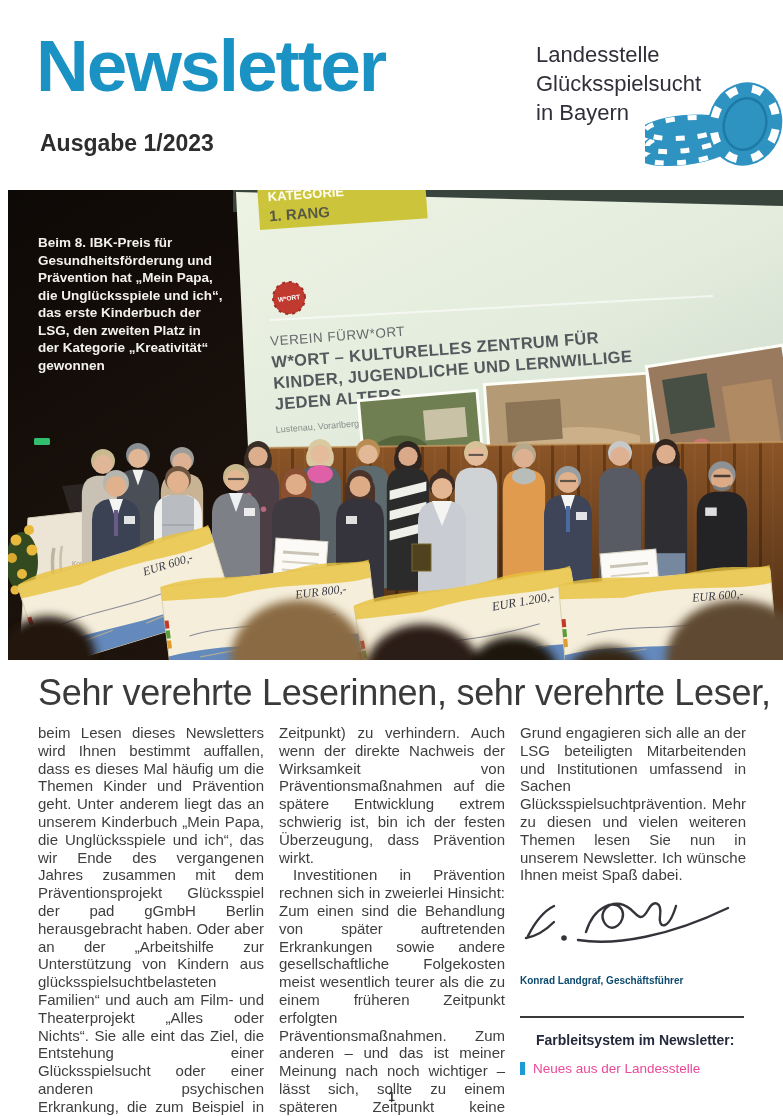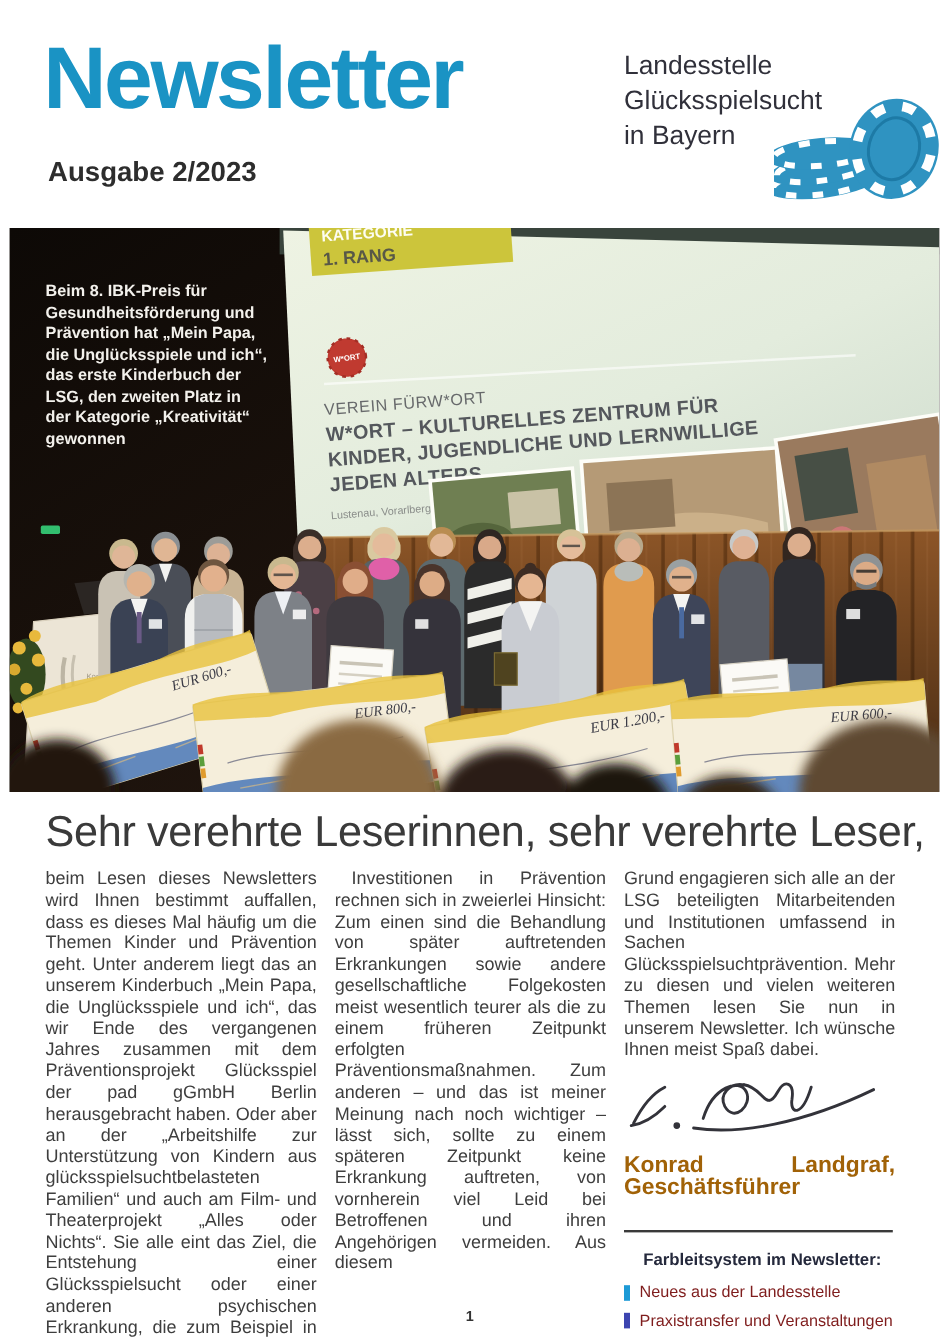--- a/index.html
+++ b/index.html
@@ -3,56 +3,56 @@
 <meta charset="utf-8">
 <style>
   html,body{margin:0;padding:0;background:#fff;}
   .page{position:relative;width:783px;height:1116px;background:#fff;overflow:hidden;
         font-family:"Liberation Sans",sans-serif;color:#3e3e3e;}
 
   
   .nl-title{position:absolute;left:36px;top:24px;font-size:73px;font-weight:700;
             letter-spacing:-2px;color:#1a93c4;}
   .nl-issue{position:absolute;left:40px;top:130px;font-size:23px;font-weight:700;color:#2d2d2d;}
-  .logo-text{position:absolute;left:520px;top:40px;font-size:22px;line-height:29px;
+  .logo-text{position:absolute;left:536px;top:40px;font-size:22px;line-height:29px;
              color:#30303a;white-space:pre-line;}
   .chips{position:absolute;left:645px;top:74px;width:138px;height:104px;}
 
   
   .photo{position:absolute;left:8px;top:190px;width:775px;height:470px;background:#16100c;overflow:hidden;}
   .photo svg{position:absolute;left:0;top:0;}
   .caption{position:absolute;left:30px;top:44px;width:215px;font-size:13.5px;font-weight:700;
            line-height:17.5px;color:#f3f1ec;white-space:pre-line;}
 
   
   .headline{position:absolute;left:38px;top:672px;font-size:36px;font-weight:400;
             letter-spacing:-.3px;color:#3a3a3a;}
   .cols{position:absolute;left:38px;top:724px;width:708px;display:flex;gap:15px;}
   .col{width:226px;font-size:15px;line-height:17.8px;text-align:justify;color:#3e3e3e;}
   .col p{margin:0;}
   .col p.indent{text-indent:14px;}
   .sig{margin-top:8px;}
-  .sig-name{font-size:19px;font-weight:700;color:#a16207;margin-top:4px;}
+  .sig-name{font-size:10px;font-weight:700;color:#0c4a6e;margin-top:14px;}
   .divider{margin-top:26px;width:224px;height:2px;background:#3a3a3a;}
   .legend-title{margin-top:14px;font-size:14px;font-weight:700;color:#25293c;padding-left:16px;}
   .legend{margin-top:10px;}
   .legend-item{display:flex;align-items:center;gap:8px;margin-bottom:5.5px;}
   .sw{display:inline-block;width:5px;height:13px;flex:0 0 5px;}
-  .legend-label{font-size:13.5px;color:#7f1d1d;}
+  .legend-label{font-size:13.5px;color:#ec4899;}
 
   .pagenum{position:absolute;left:0;right:0;bottom:12px;text-align:center;
            font-size:12px;font-weight:700;color:#333;}
 </style>
 </head>
 <body>
 
 <div class="page">
 
   <div class="nl-title">Newsletter</div>
-  <div class="nl-issue">Ausgabe 2/2023</div>
+  <div class="nl-issue">Ausgabe 1/2023</div>
   <div class="logo-text">Landesstelle
 Glücksspielsucht
 in Bayern</div>
 
   <svg class="chips" viewBox="0 0 138 104" width="138" height="104">
     <g transform="translate(40,78) rotate(-7)">
       <ellipse rx="47" ry="13" fill="#2f93c1"></ellipse>
       <ellipse rx="41" ry="10" fill="none" stroke="#fff" stroke-width="5" stroke-dasharray="9 13"></ellipse>
     </g>
     <g transform="translate(43,66) rotate(-9)">
@@ -408,20 +408,21 @@
 gewonnen</div>
   </div>
 
   <div class="headline">Sehr verehrte Leserinnen, sehr verehrte Leser,</div>
 
   <div class="cols">
     <div class="col">
       <p>beim Lesen dieses Newsletters wird Ihnen bestimmt auffallen, dass es dieses Mal häufig um die Themen Kinder und Prävention geht. Unter anderem liegt das an unserem Kinderbuch „Mein Papa, die Unglücksspiele und ich“, das wir Ende des vergangenen Jahres zusammen mit dem Präventionsprojekt Glücksspiel der pad gGmbH Berlin herausgebracht haben. Oder aber an der „Arbeitshilfe zur Unterstützung von Kindern aus glücksspielsuchtbelasteten Familien“ und auch am Film- und Theaterprojekt „Alles oder Nichts“. Sie alle eint das Ziel, die Entstehung einer Glücksspielsucht oder einer anderen psychischen Erkrankung, die zum Beispiel in einer glücksspielsuchtbelasteten Familie entstehen kann, (zu einem späteren</p>
     </div>
     <div class="col">
+      <p>Zeitpunkt) zu verhindern. Auch wenn der direkte Nachweis der Wirksamkeit von Präventionsmaßnahmen auf die spätere Entwicklung extrem schwierig ist, bin ich der festen Überzeugung, dass Prävention wirkt.</p>
       <p class="indent">Investitionen in Prävention rechnen sich in zweierlei Hinsicht: Zum einen sind die Behandlung von später auftretenden Erkrankungen sowie andere gesellschaftliche Folgekosten meist wesentlich teurer als die zu einem früheren Zeitpunkt erfolgten Präventionsmaßnahmen. Zum anderen – und das ist meiner Meinung nach noch wichtiger – lässt sich, sollte zu einem späteren Zeitpunkt keine Erkrankung auftreten, von vornherein viel Leid bei Betroffenen und ihren Angehörigen vermeiden. Aus diesem</p>
     </div>
     <div class="col">
       <p>Grund engagieren sich alle an der LSG beteiligten Mitarbeitenden und Institutionen umfassend in Sachen Glücksspielsuchtprävention. Mehr zu diesen und vielen weiteren Themen lesen Sie nun in unserem Newsletter. Ich wünsche Ihnen meist Spaß dabei.</p>
 
       <svg class="sig" width="215" height="62" viewBox="0 0 215 62">
         <g fill="none" stroke="#33333a" stroke-width="2.4" stroke-linecap="round">
           <path d="M8,44 C16,28 26,18 34,14"></path>
           <path d="M6,46 C18,44 28,36 34,30"></path>
           <circle cx="44" cy="46" r="1.6" fill="#33333a"></circle>
@@ -433,23 +434,19 @@
       <div class="sig-name">Konrad Landgraf, Geschäftsführer</div>
 
       <div class="divider"></div>
       <div class="legend-title">Farbleitsystem im Newsletter:</div>
 
       <div class="legend">
         <div class="legend-item">
           <span class="sw" style="background: rgb(29, 154, 214);"></span>
           <span class="legend-label">Neues aus der Landesstelle</span>
         </div>
-        <div class="legend-item">
-          <span class="sw" style="background: rgb(60, 68, 176);"></span>
-          <span class="legend-label">Praxistransfer und Veranstaltungen</span>
-        </div>
 
       </div>
     </div>
   </div>
 
   <div class="pagenum">1</div>
 </div>
 
 </body></html>

